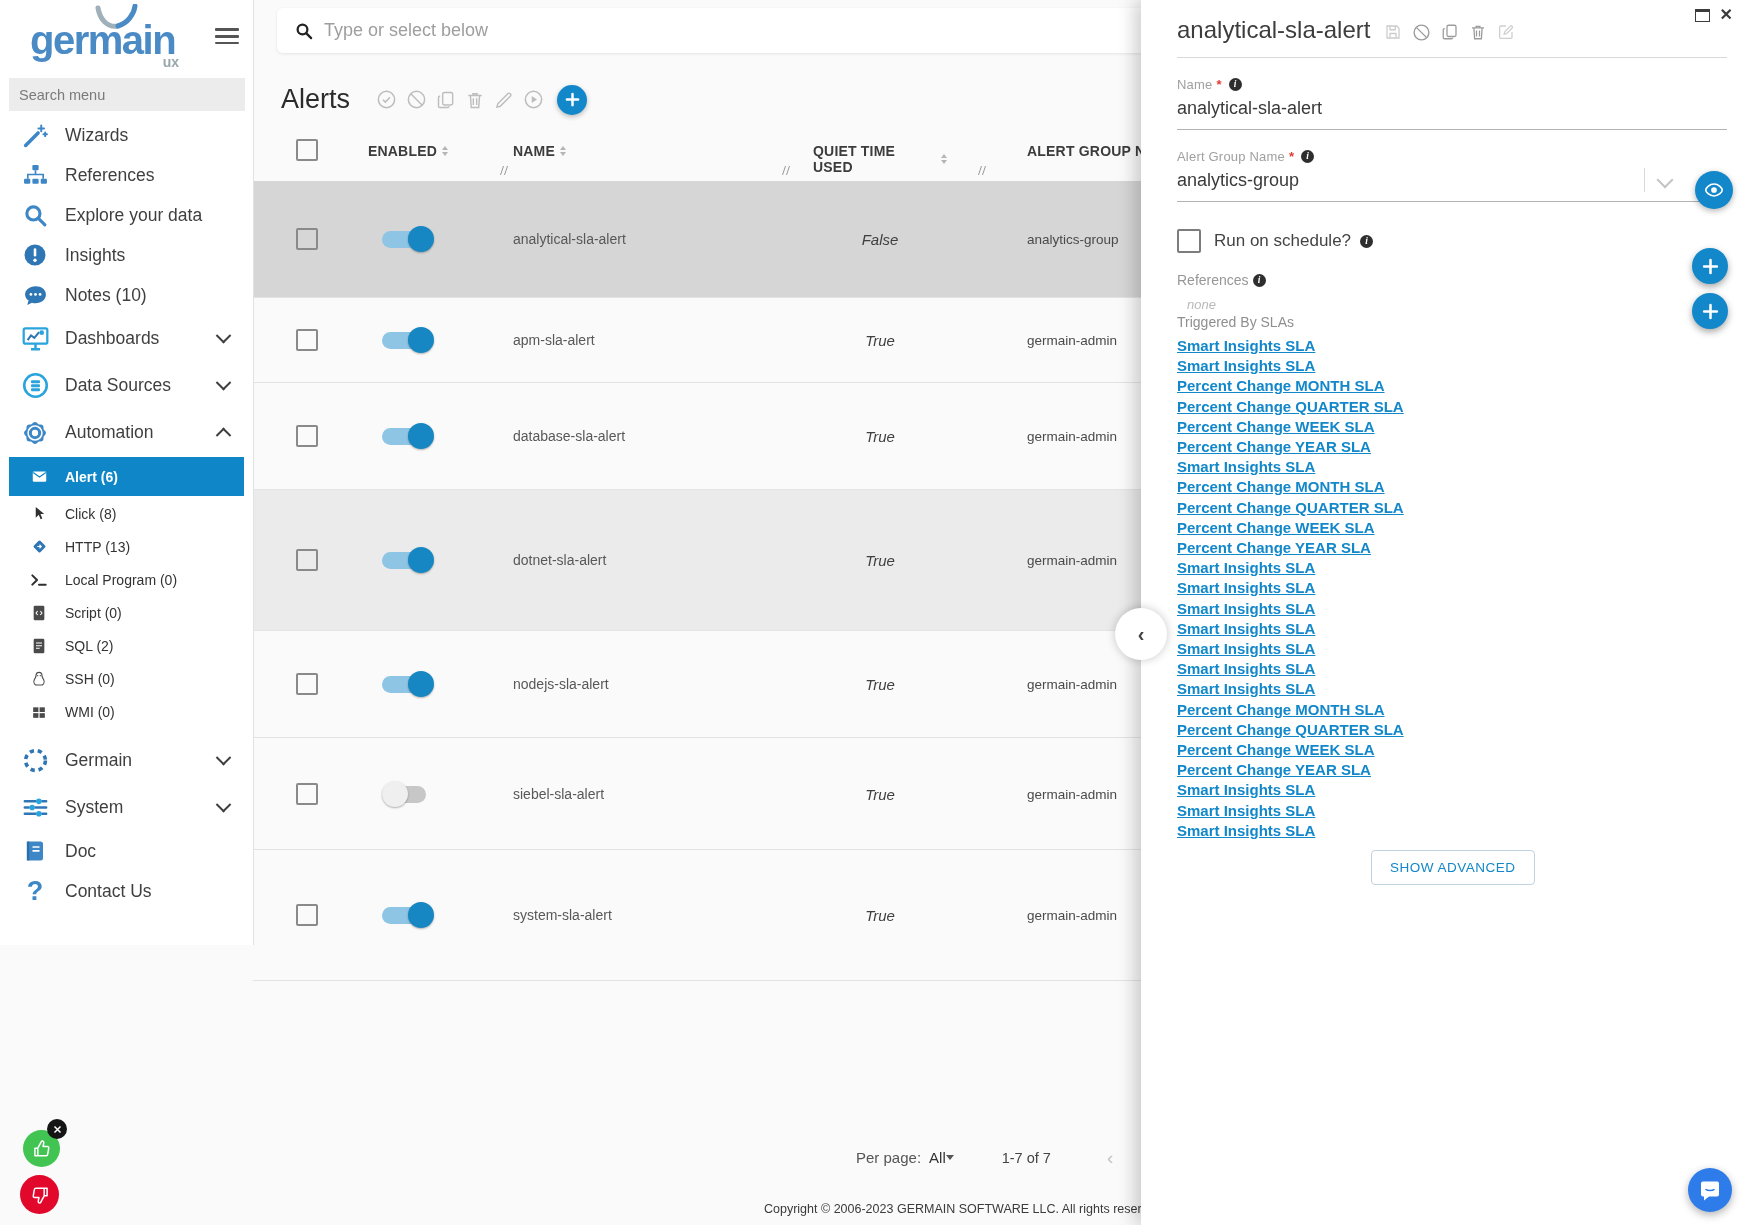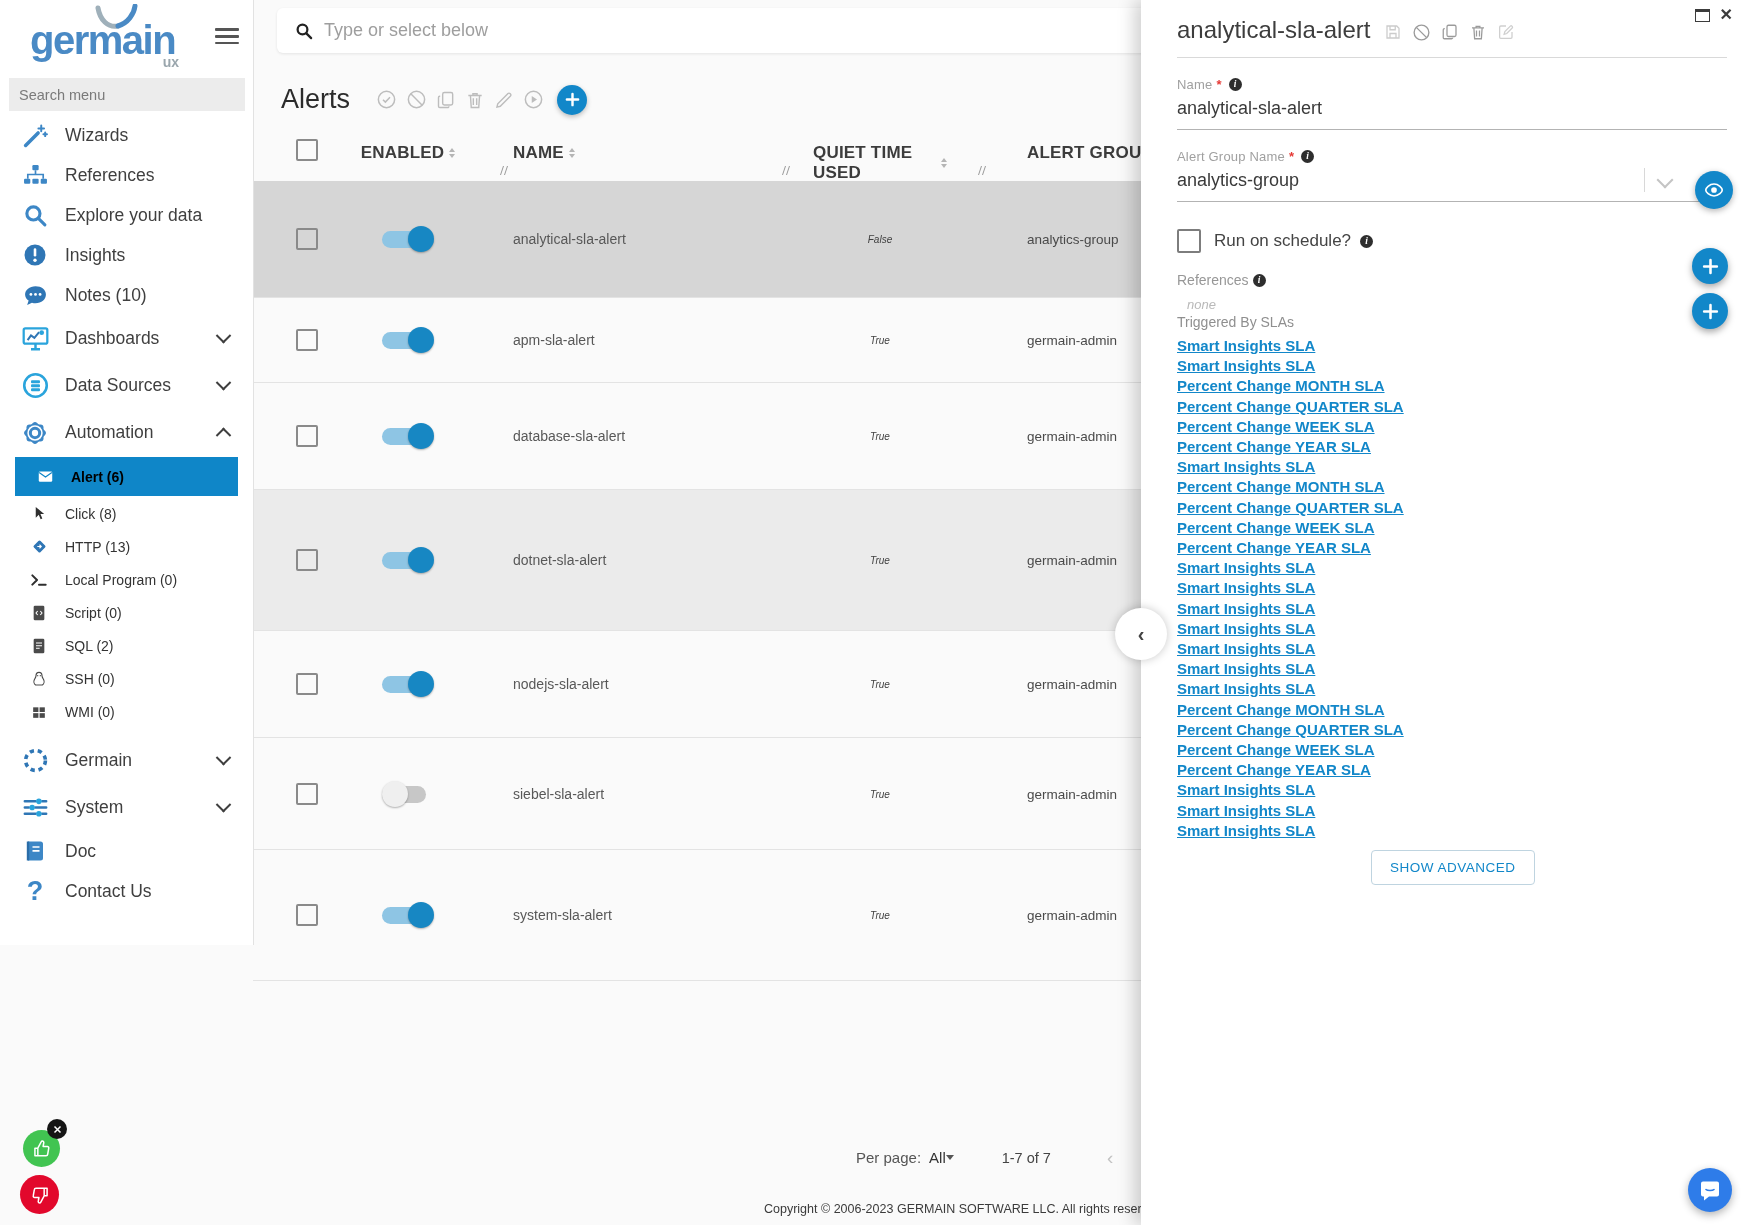--- a/index.html
+++ b/index.html
@@ -24,21 +24,21 @@
     font-size:17.5px;color:#3f3f3f;cursor:pointer;}
   .nav-item.grp{height:47px;}
   .nav-ic{width:30px;display:flex;justify-content:center;}
   .chev{width:9px;height:9px;border-right:2.3px solid #3f3f3f;border-bottom:2.3px solid #3f3f3f;
     margin-left:auto;margin-right:24px;}
   .chev.down{transform:rotate(45deg) translate(-2px,-2px);}
   .chev.up{transform:rotate(-135deg) translate(-2px,-2px);}
   .sub-item{display:flex;align-items:center;height:33px;padding-left:30px;gap:17px;
     font-size:14px;color:#333;cursor:pointer;}
   .sub-ic{width:18px;display:flex;justify-content:center;}
-  .sub-item.sel{height:39px;background:#0f86c8;color:#000000;font-weight:600;margin:1px 15px;
+  .sub-item.sel{height:39px;background:#0f86c8;color:#ffffff;font-weight:600;margin:1px 9px;
     padding-left:21px;}
   .bottom-group{margin-top:9px;}
   
   .fb-up{position:absolute;left:23px;top:1130px;width:37px;height:37px;border-radius:50%;
     background:#41c451;z-index:9;display:flex;align-items:center;justify-content:center;cursor:pointer;}
   .fb-badge{position:absolute;left:47px;top:1119px;width:20px;height:20px;border-radius:50%;
     background:#151515;color:#fff;z-index:10;font-size:11px;display:flex;align-items:center;
     justify-content:center;cursor:pointer;}
   .fb-down{position:absolute;left:20px;top:1175px;width:39px;height:39px;border-radius:50%;
     background:#e2082c;z-index:9;display:flex;align-items:center;justify-content:center;cursor:pointer;}
@@ -52,21 +52,21 @@
   .title-row{position:absolute;left:28px;top:84px;display:flex;align-items:center;}
   .page-title{font-size:27px;color:#2b2b2b;font-weight:400;margin:0;}
   .tb-icons{display:flex;align-items:center;gap:9px;margin-left:26px;}
   .tb-ic{cursor:pointer;}
   .plus-btn{width:30px;height:30px;border-radius:50%;background:#1287c9;color:#fff;border:none;
     display:flex;align-items:center;justify-content:center;cursor:pointer;
     box-shadow:0 2px 5px rgba(0,0,0,.25);margin-left:4px;}
   .plus-btn svg{margin:0}
   
   .thead{position:absolute;left:0;right:0;top:133px;height:48px;}
-  .thead .hcell{position:absolute;top:10px;font-size:17px;font-weight:700;color:#3c3c3c;
+  .thead .hcell{position:absolute;top:10px;font-size:14px;font-weight:700;color:#3c3c3c;
     letter-spacing:.2px;display:flex;align-items:center;}
   .sort{display:inline-flex;flex-direction:column;margin-left:5px;gap:1.5px;}
   .sort i{width:0;height:0;border-left:3.5px solid transparent;border-right:3.5px solid transparent;}
   .sort .up{border-bottom:4.5px solid #b5b5b5;}
   .sort .dn{border-top:4.5px solid #b5b5b5;}
   .grip{position:absolute;bottom:5px;color:#9a9a9a;}
   .cb{width:18px;height:18px;border:2px solid #8a8a8a;border-radius:2px;background:transparent;cursor:pointer;}
   .hcb{position:absolute;left:43px;top:6px;}
   .rows{position:absolute;left:0;right:0;top:181px;}
   .row{position:relative;border-bottom:1px solid #e3e3e3;cursor:pointer;}
@@ -74,21 +74,21 @@
   .row.r0{height:116px;background:#d6d6d6;}
   .row.r1{height:84px;}
   .row.r2{height:106px;}
   .row.r3{height:140px;background:#ebebeb;}
   .row.r4{height:106px;}
   .row.r5{height:111px;}
   .row.r6{height:130px;}
   .c-check{left:43px;}
   .c-toggle{left:129px;width:52px;height:26px;}
   .c-name{left:260px;font-size:14px;color:#585858;}
-  .c-quiet{left:560px;width:134px;text-align:center;font-style:italic;font-size:10px;color:#3f3f3f;}
+  .c-quiet{left:560px;width:134px;text-align:center;font-style:italic;font-size:15px;color:#3f3f3f;}
   .c-group{left:774px;font-size:13.5px;color:#4a4a4a;}
   .col-enabled{left:100px;width:110px;justify-content:center;}
   .col-name{left:260px;}
   .col-quiet{left:560px;width:134px;justify-content:center;}
   .col-group{left:774px;}
   .toggle{display:inline-block;}
   .toggle .track{position:absolute;left:0;top:5px;width:44px;height:17px;border-radius:9px;background:#8ec5e4;}
   .toggle .knob{position:absolute;right:0;top:0;width:26px;height:26px;border-radius:50%;
     background:#1787c3;box-shadow:0 1px 2px rgba(0,0,0,.3);}
   .toggle.off .track{background:#c7c7c7;}

